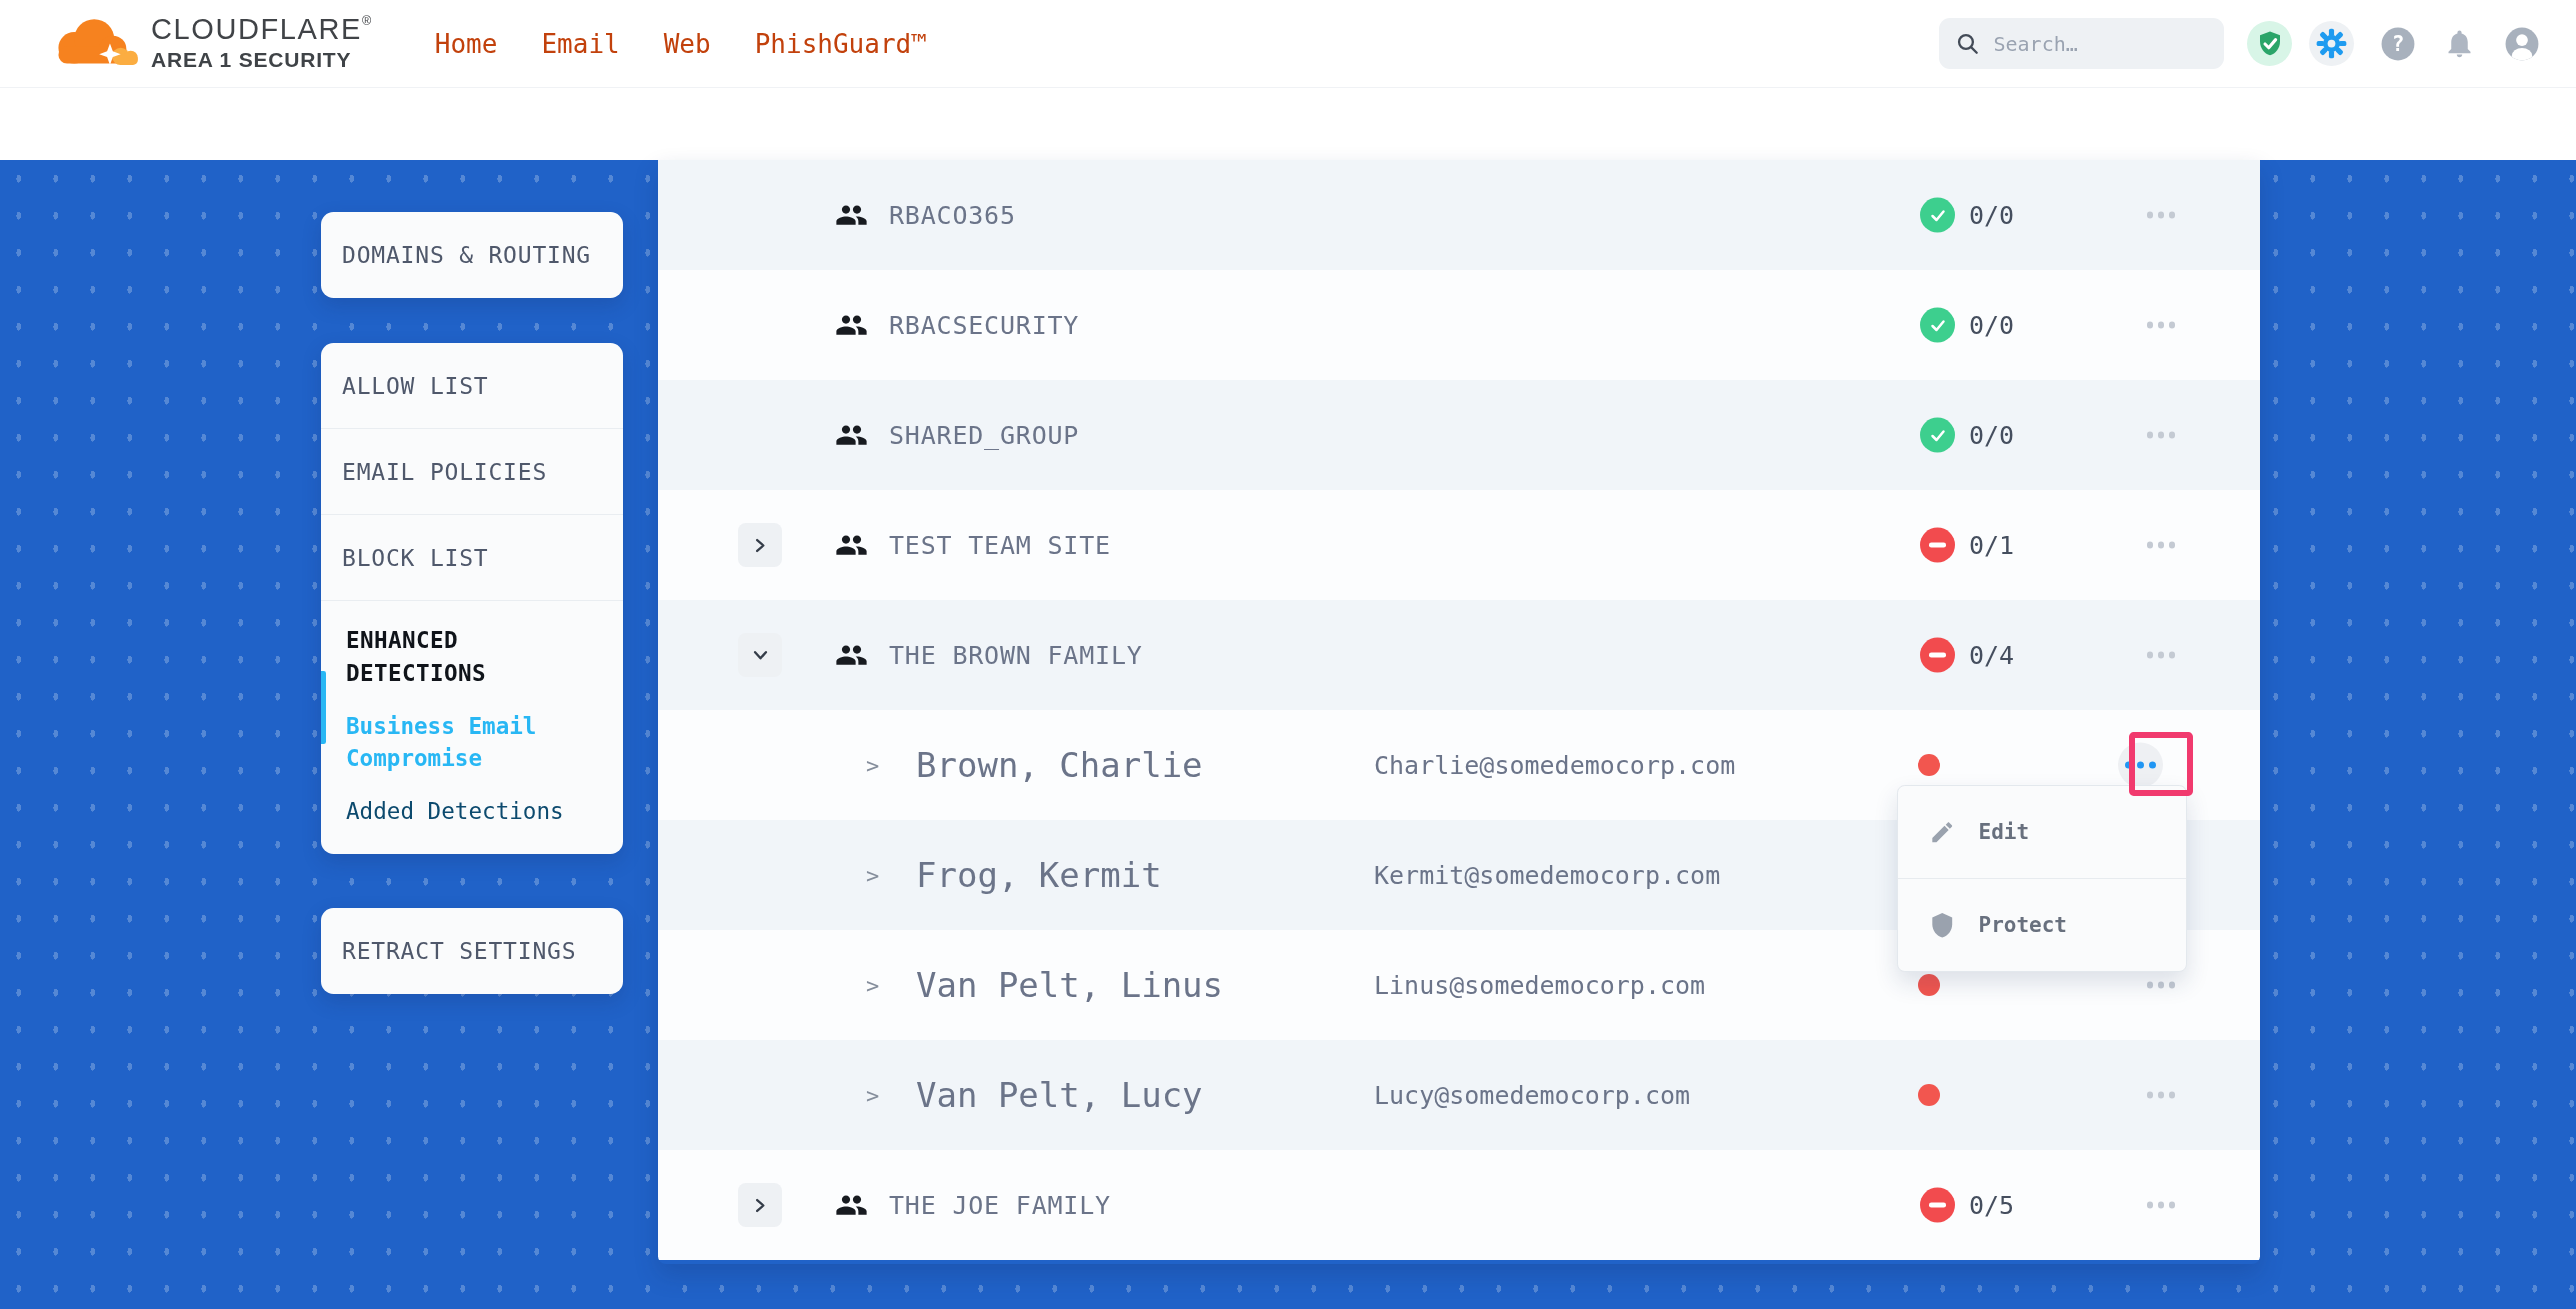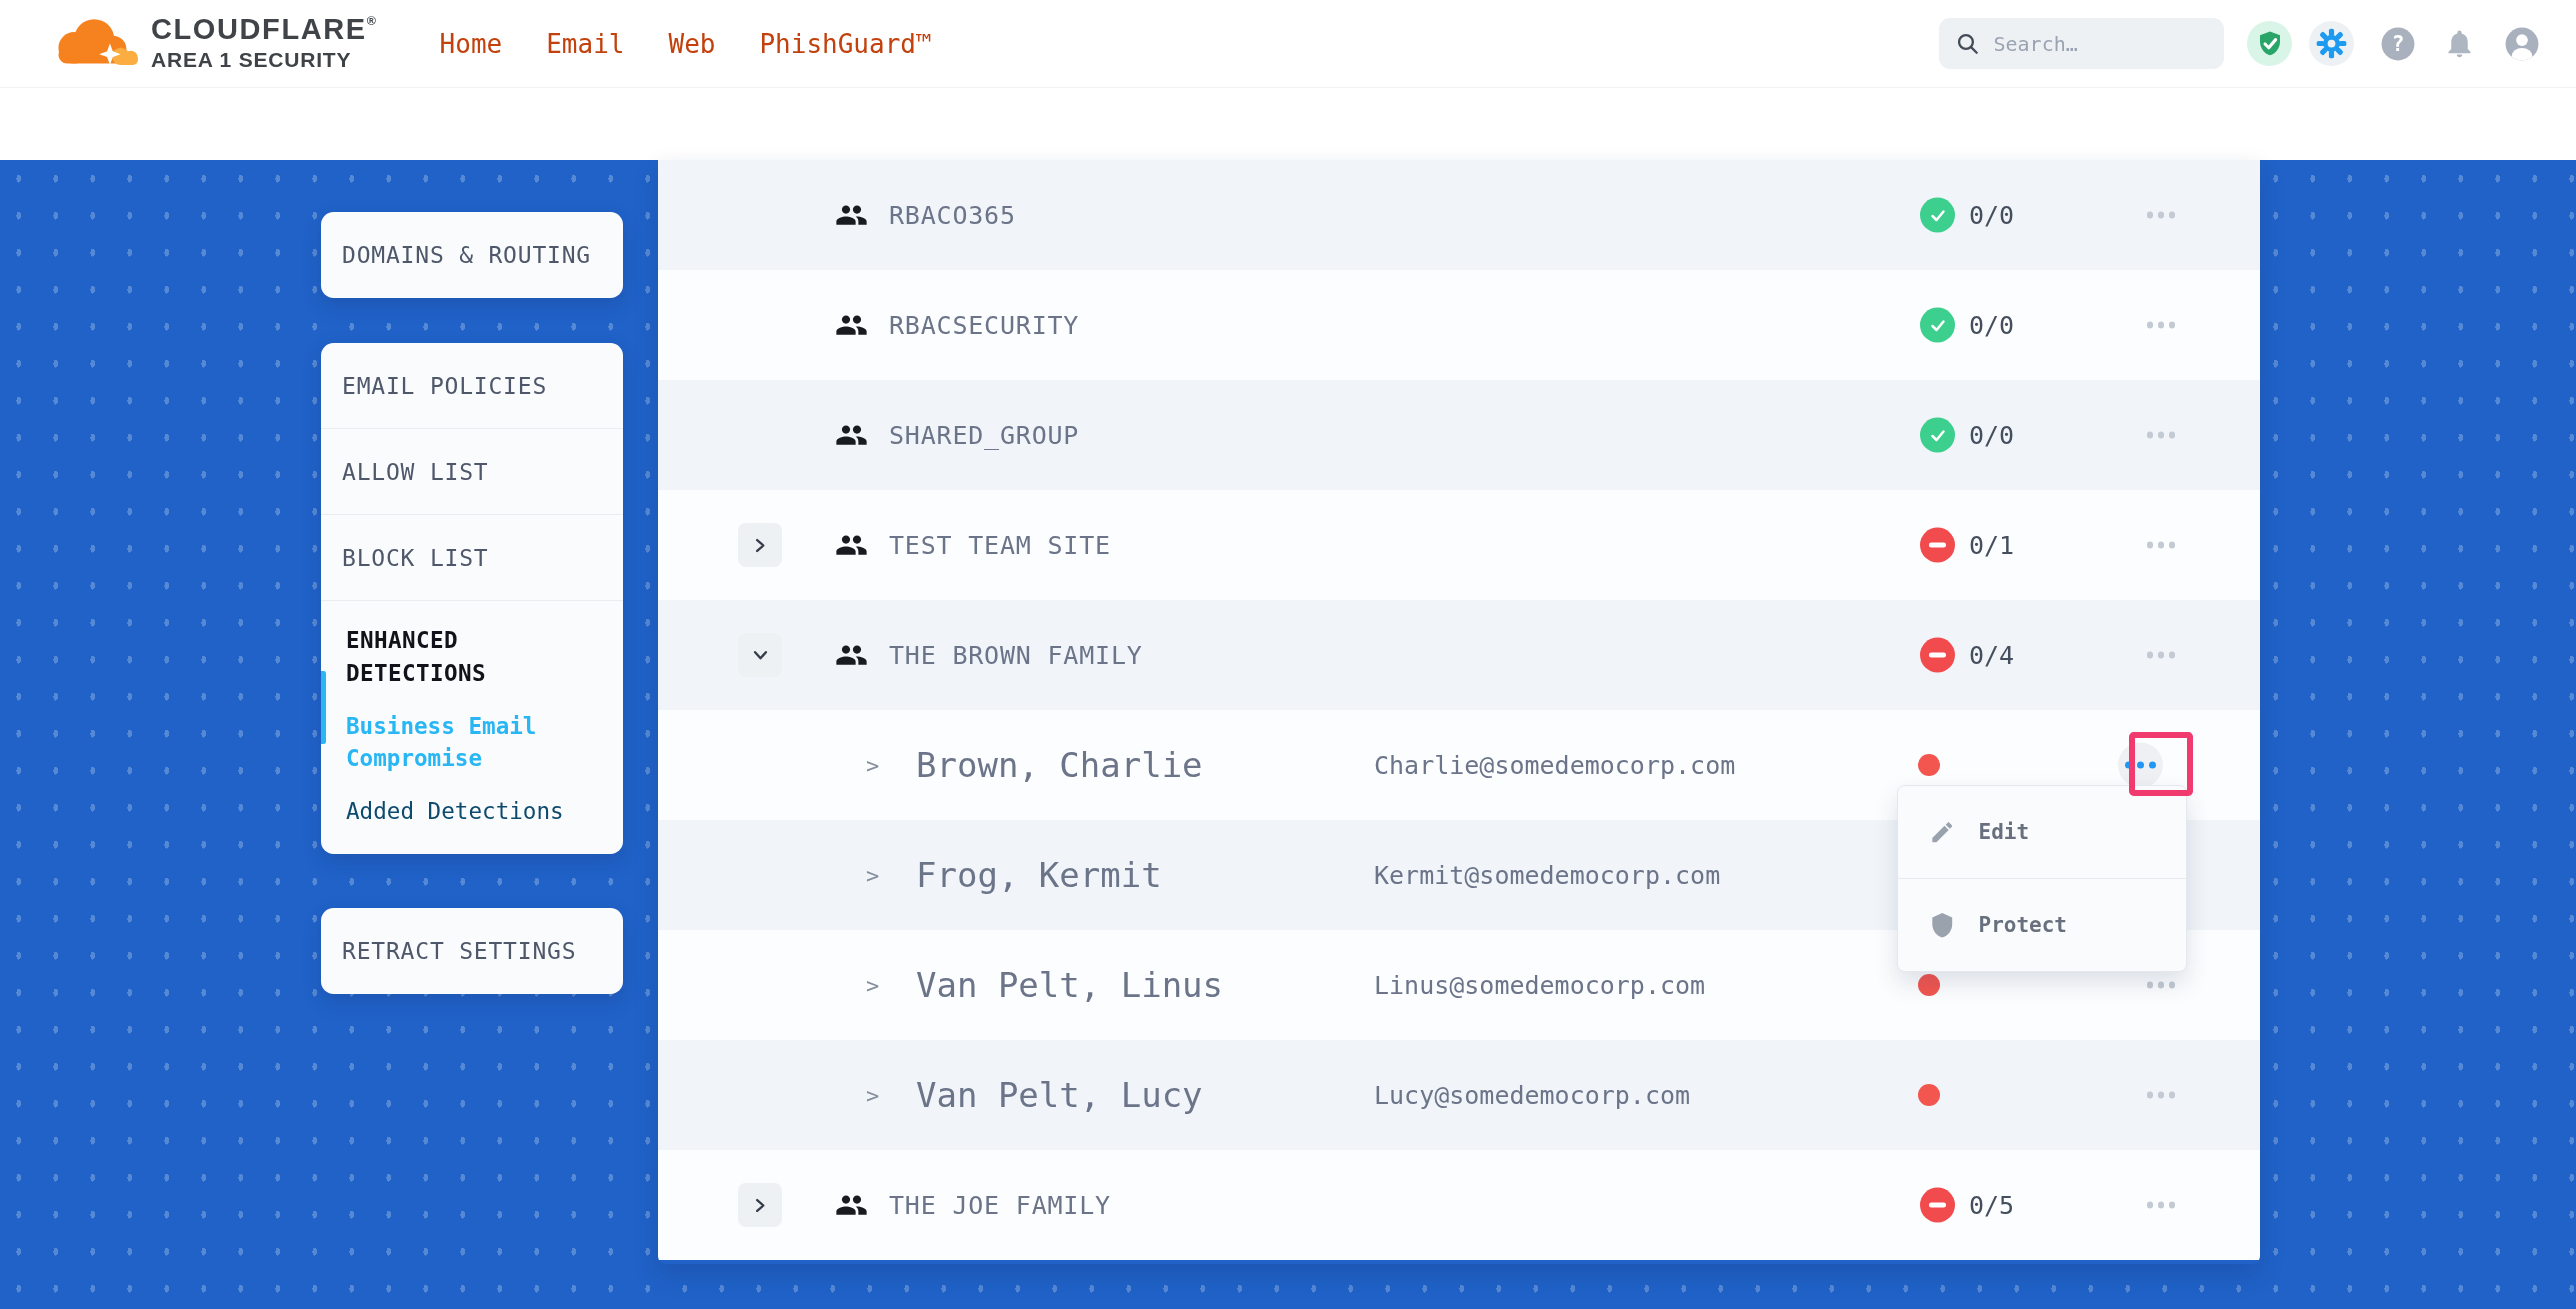--- a/index.html
+++ b/index.html
@@ -3,21 +3,21 @@
 <meta charset="utf-8">
 <style>
   html,body{margin:0;padding:0;}
   body{font-family:"DejaVu Sans Mono","Liberation Mono",monospace;background:#fff;}
   .page{position:relative;width:2576px;height:1309px;overflow:hidden;background:#fff;}
 
   
   .topbar{position:absolute;left:0;top:0;width:2576px;height:87px;background:#fff;display:flex;align-items:center;z-index:4;border-bottom:0.8px solid #f0f2f5;}
   .brand{display:flex;align-items:center;margin-left:47px;}
   .brand-text{margin-left:11px;}
-  .brand-name{font-family:"Liberation Sans","DejaVu Sans",sans-serif;font-weight:bold;font-size:29px;letter-spacing:1.6px;color:#404347;line-height:1;}
+  .brand-name{font-family:"Liberation Sans","DejaVu Sans",sans-serif;font-weight:normal;font-size:29px;letter-spacing:1.6px;color:#404347;line-height:1;}
   .brand-name .reg{font-size:12.5px;vertical-align:top;}
   .brand-sub{font-family:"Liberation Sans","DejaVu Sans",sans-serif;font-weight:bold;font-size:21px;letter-spacing:0.8px;color:#3f4347;margin-top:4.7px;}
   .main-nav{display:flex;gap:44px;margin-left:62px;}
   .main-nav a{font-size:26px;color:#c2410c;text-decoration:none;cursor:pointer;}
   .top-right{margin-left:auto;display:flex;align-items:center;margin-right:36px;}
   .search{width:285px;height:51px;background:#eef1f4;border-radius:11px;display:flex;align-items:center;padding:0 17px;box-sizing:border-box;}
   .search input{border:none;outline:none;background:transparent;font-family:inherit;font-size:20px;color:#4c1d95;margin-left:12.5px;width:195px;}
   .search input::placeholder{color:#9aa3b1;}
   .icon-circle{width:45px;height:45px;border-radius:50%;display:flex;align-items:center;justify-content:center;cursor:pointer;}
   .icon-circle.mint{background:#d8f5e7;margin-left:23px;}
@@ -167,22 +167,22 @@
       </div>
     </div>
   </header>
 
 
   <aside class="sidebar">
     <div class="card single">
       <a class="side-item">DOMAINS &amp; ROUTING</a>
     </div>
     <div class="card mid m2">
+      <a class="side-item">ALLOW LIST</a>
       <a class="side-item">EMAIL POLICIES</a>
-      <a class="side-item">ALLOW LIST</a>
       <a class="side-item">BLOCK LIST</a>
       <div class="side-group">
         <div class="active-bar"></div>
         <div class="enh-title">ENHANCED DETECTIONS</div>
         <a class="sub-item active">Business Email Compromise</a>
         <a class="sub-item">Added Detections</a>
       </div>
     </div>
     <div class="card single m3">
       <a class="side-item">RETRACT SETTINGS</a>

